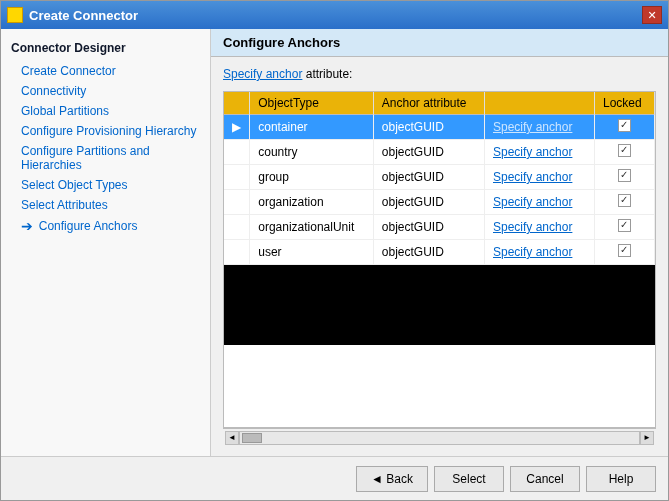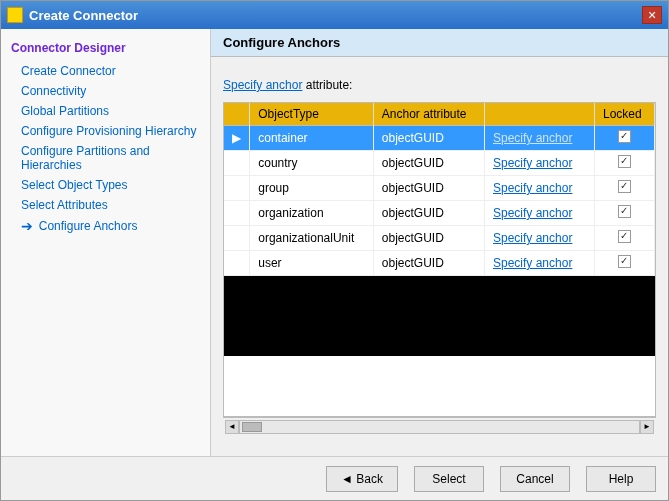--- a/index.html
+++ b/index.html
@@ -74,21 +74,21 @@
       background: #f8f8f8;
       border-right: 1px solid #ccc;
       padding: 8px 0;
       flex-shrink: 0;
       overflow-y: auto;
     }
     .sidebar-title {
       font-size: 12px;
       font-weight: bold;
       padding: 4px 10px 6px 10px;
-      color: #6d28d9;
+      color: #0f172a;
     }
     .sidebar-item {
       padding: 3px 10px 3px 20px;
       color: #0066cc;
       cursor: pointer;
       display: flex;
       align-items: center;
       gap: 4px;
     }
     .sidebar-item.current {
@@ -111,21 +111,21 @@
       background: #d4e8f7;
       border-bottom: 1px solid #bbb;
       padding: 6px 12px;
       font-size: 13px;
       font-weight: bold;
       color: #000;
       flex-shrink: 0;
     }
     .panel-body {
       flex: 1;
-      padding: 21px 12px;
+      padding: 10px 12px;
       overflow: auto;
       display: flex;
       flex-direction: column;
     }
     .specify-anchor-text {
       margin-bottom: 10px;
       font-size: 12px;
     }
     .specify-anchor-text span.blue {
       color: #0066cc;
@@ -240,21 +240,21 @@
       background: #bbb;
       border: 1px solid #999;
       margin-left: 2px;
     }
     .footer {
       background: #f0f0f0;
       border-top: 1px solid #ccc;
       padding: 8px 12px;
       display: flex;
       justify-content: flex-end;
-      gap: 16px;
+      gap: 6px;
       flex-shrink: 0;
       height: 44px;
       align-items: center;
     }
     .footer-btn {
       min-width: 70px;
       height: 26px;
       padding: 0 14px;
       background: #e8e8e8;
       border: 1px solid #aaa;

